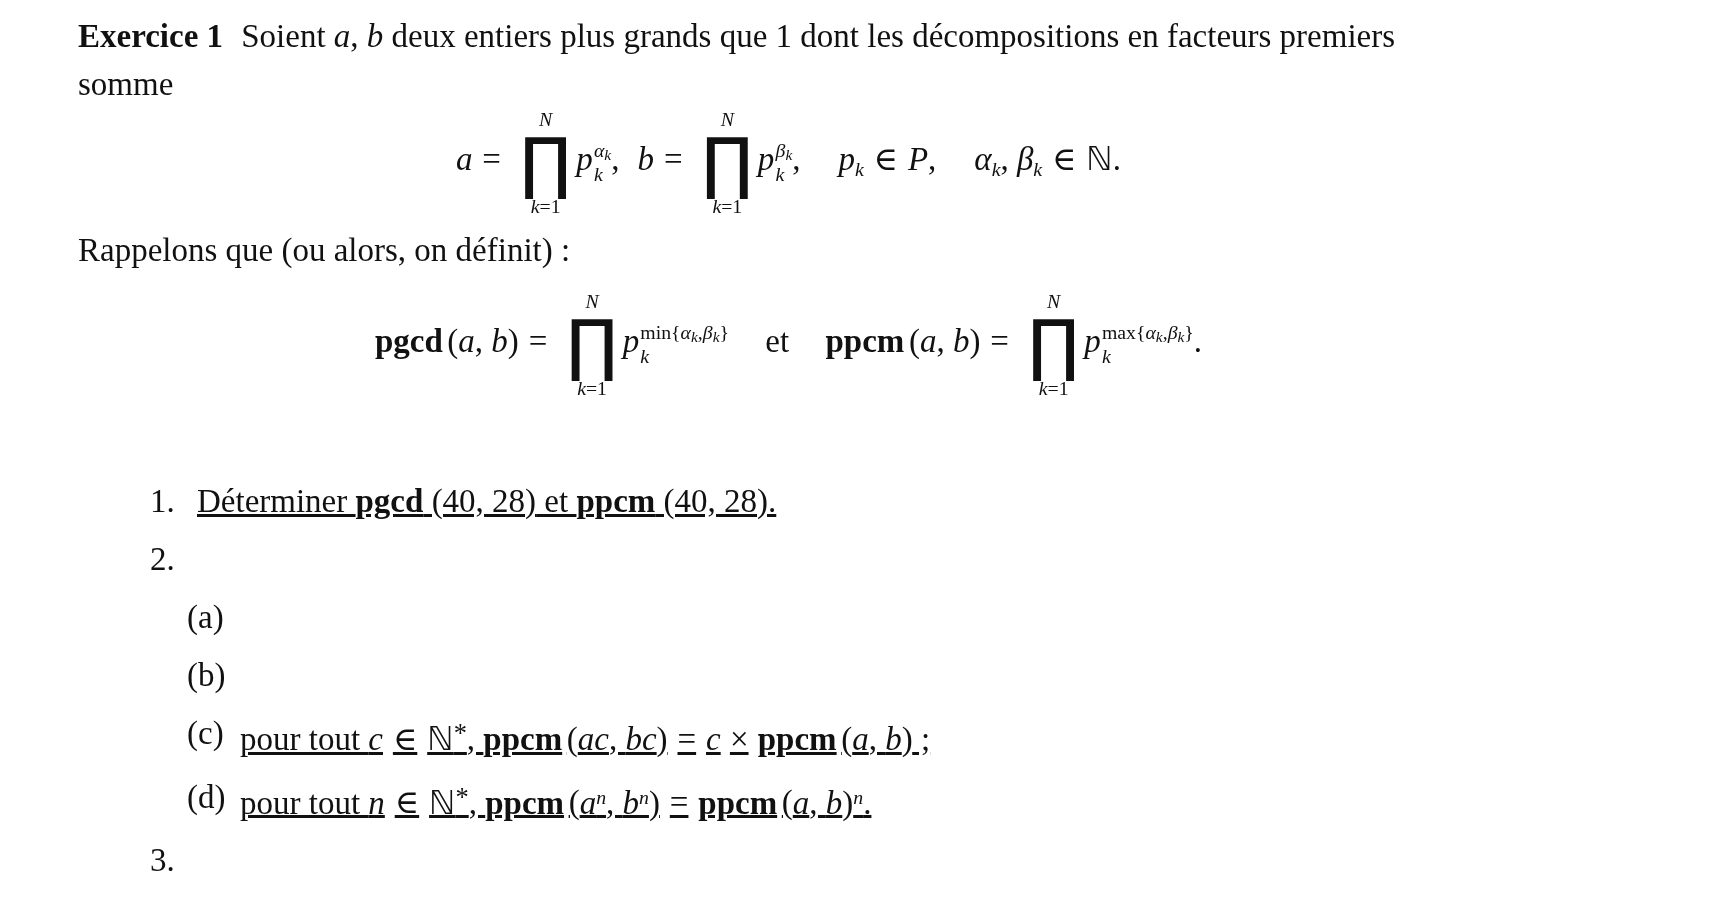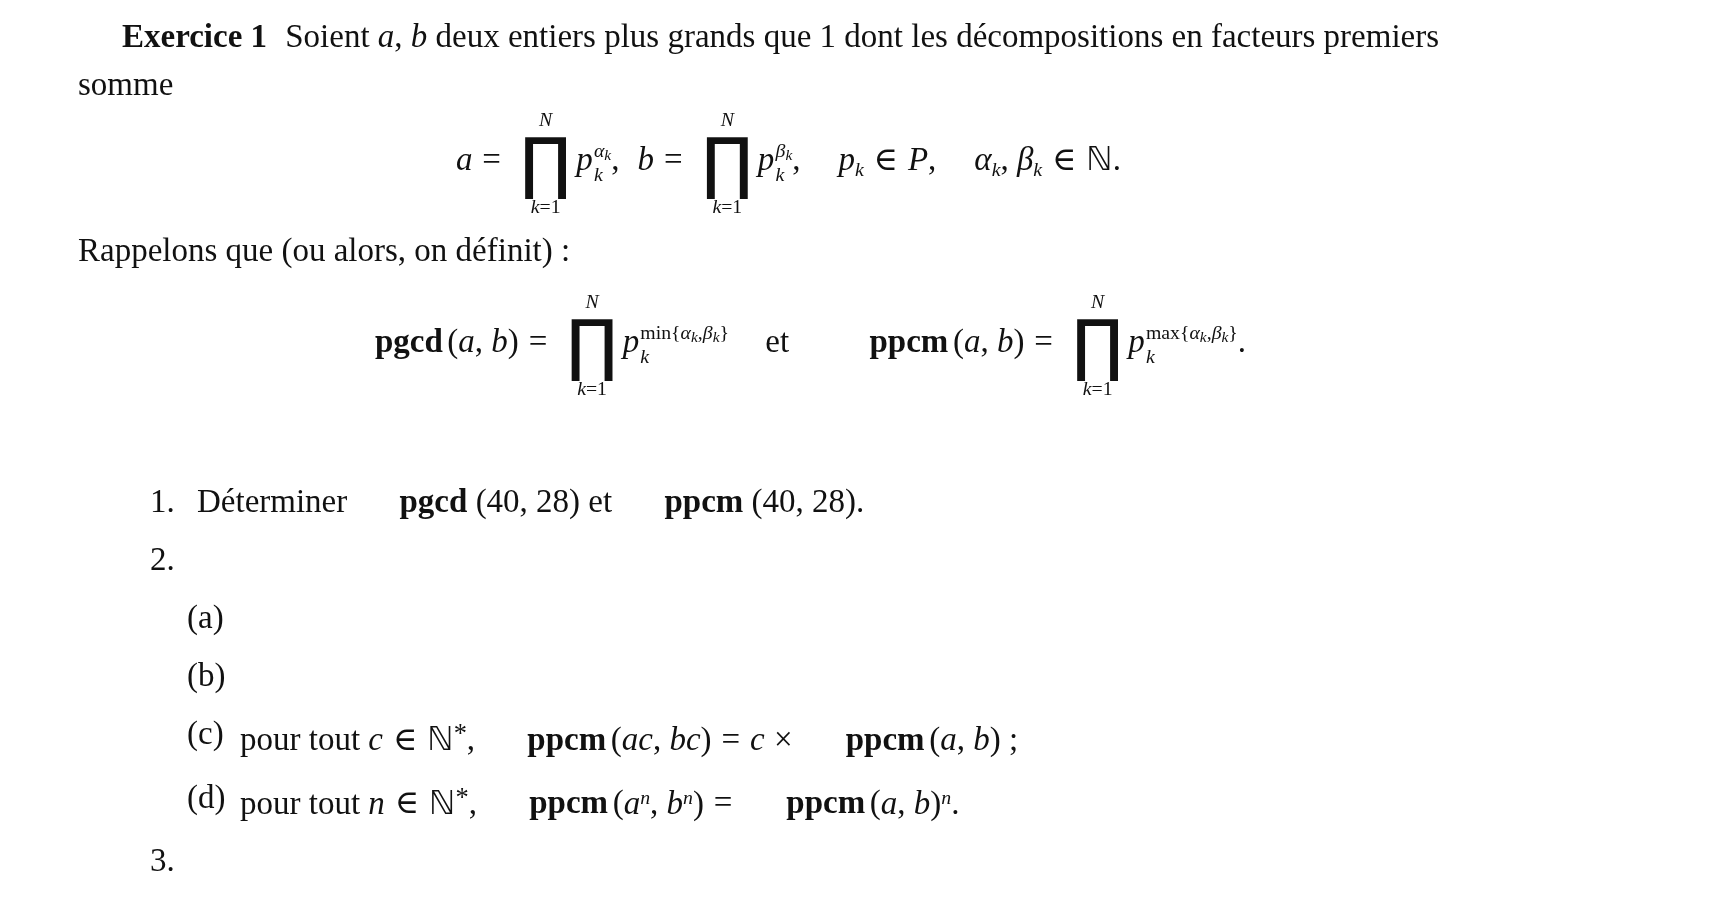--- a/index.html
+++ b/index.html
@@ -4,21 +4,21 @@
 <style>
   * { box-sizing: border-box; }
   html, body { margin: 0; padding: 0; background: #ffffff; }
   body {
     width: 1735px; height: 923px; overflow: hidden;
     font-family: "Liberation Serif", "DejaVu Serif", serif;
     color: #111111; font-size: 33px;
   }
   .page { padding: 12px 36px 0 78px; }
   .it { font-style: italic; }
-  .bf { font-weight: bold; margin-left: 44px; }
+  .bf { font-weight: bold; }
   .bb { font-family: "DejaVu Sans", sans-serif; font-style: normal; }
   .cal { font-style: italic; }
   .sub { font-size: 0.6em; vertical-align: -0.28em; }
   .sup { font-size: 0.6em; vertical-align: 0.5em; }
   .star { font-size: 0.8em; vertical-align: 0.3em; }
   .nsub { font-size: 0.78em; vertical-align: -0.18em; }
   .rel { margin: 0 0.3em; }
   .binop { margin: 0 0.28em; }
   .barsp { margin: 0 0.26em; }
   .ts { margin-left: 0.14em; }
@@ -40,21 +40,21 @@
              margin-left: 0.06em; justify-content: flex-end; }
   .scripts .srow { display: block; }
   .iff { font-family: "DejaVu Sans", sans-serif; display: inline-block;
          transform: scaleX(1.55); margin: 0 0.6em; }
   .et { margin: 0 1.1em; }
   .list { margin-top: 84px; }
   .item { display: flex; padding-left: 72px; margin-bottom: 23px; line-height: 35px; }
   .item > .ilabel { flex: 0 0 47px; }
   .sitem { display: flex; padding-left: 109px; margin-bottom: 23px; line-height: 35px; }
   .sitem > .ilabel { flex: 0 0 53px; }
-  .ibody { white-space: nowrap; }
+  .ibody { white-space: nowrap; text-decoration: underline; }
   .wrap2 { white-space: normal; line-height: 46px; }
 </style>
 </head>
 <body>
 
 <div class="page">
 
   <p class="intro"><span class="bf">Exercice 1</span><span class="hgap"></span><span>Soient </span><span class="it">a</span><span>, </span><span class="it">b</span><span> deux entiers plus grands que 1 dont les décompositions en facteurs premiers</span><br><span>somme</span></p>
 
   <div class="dmath dmath1"><span class="it">a</span><span class="rel">=</span><span class="bigop">

